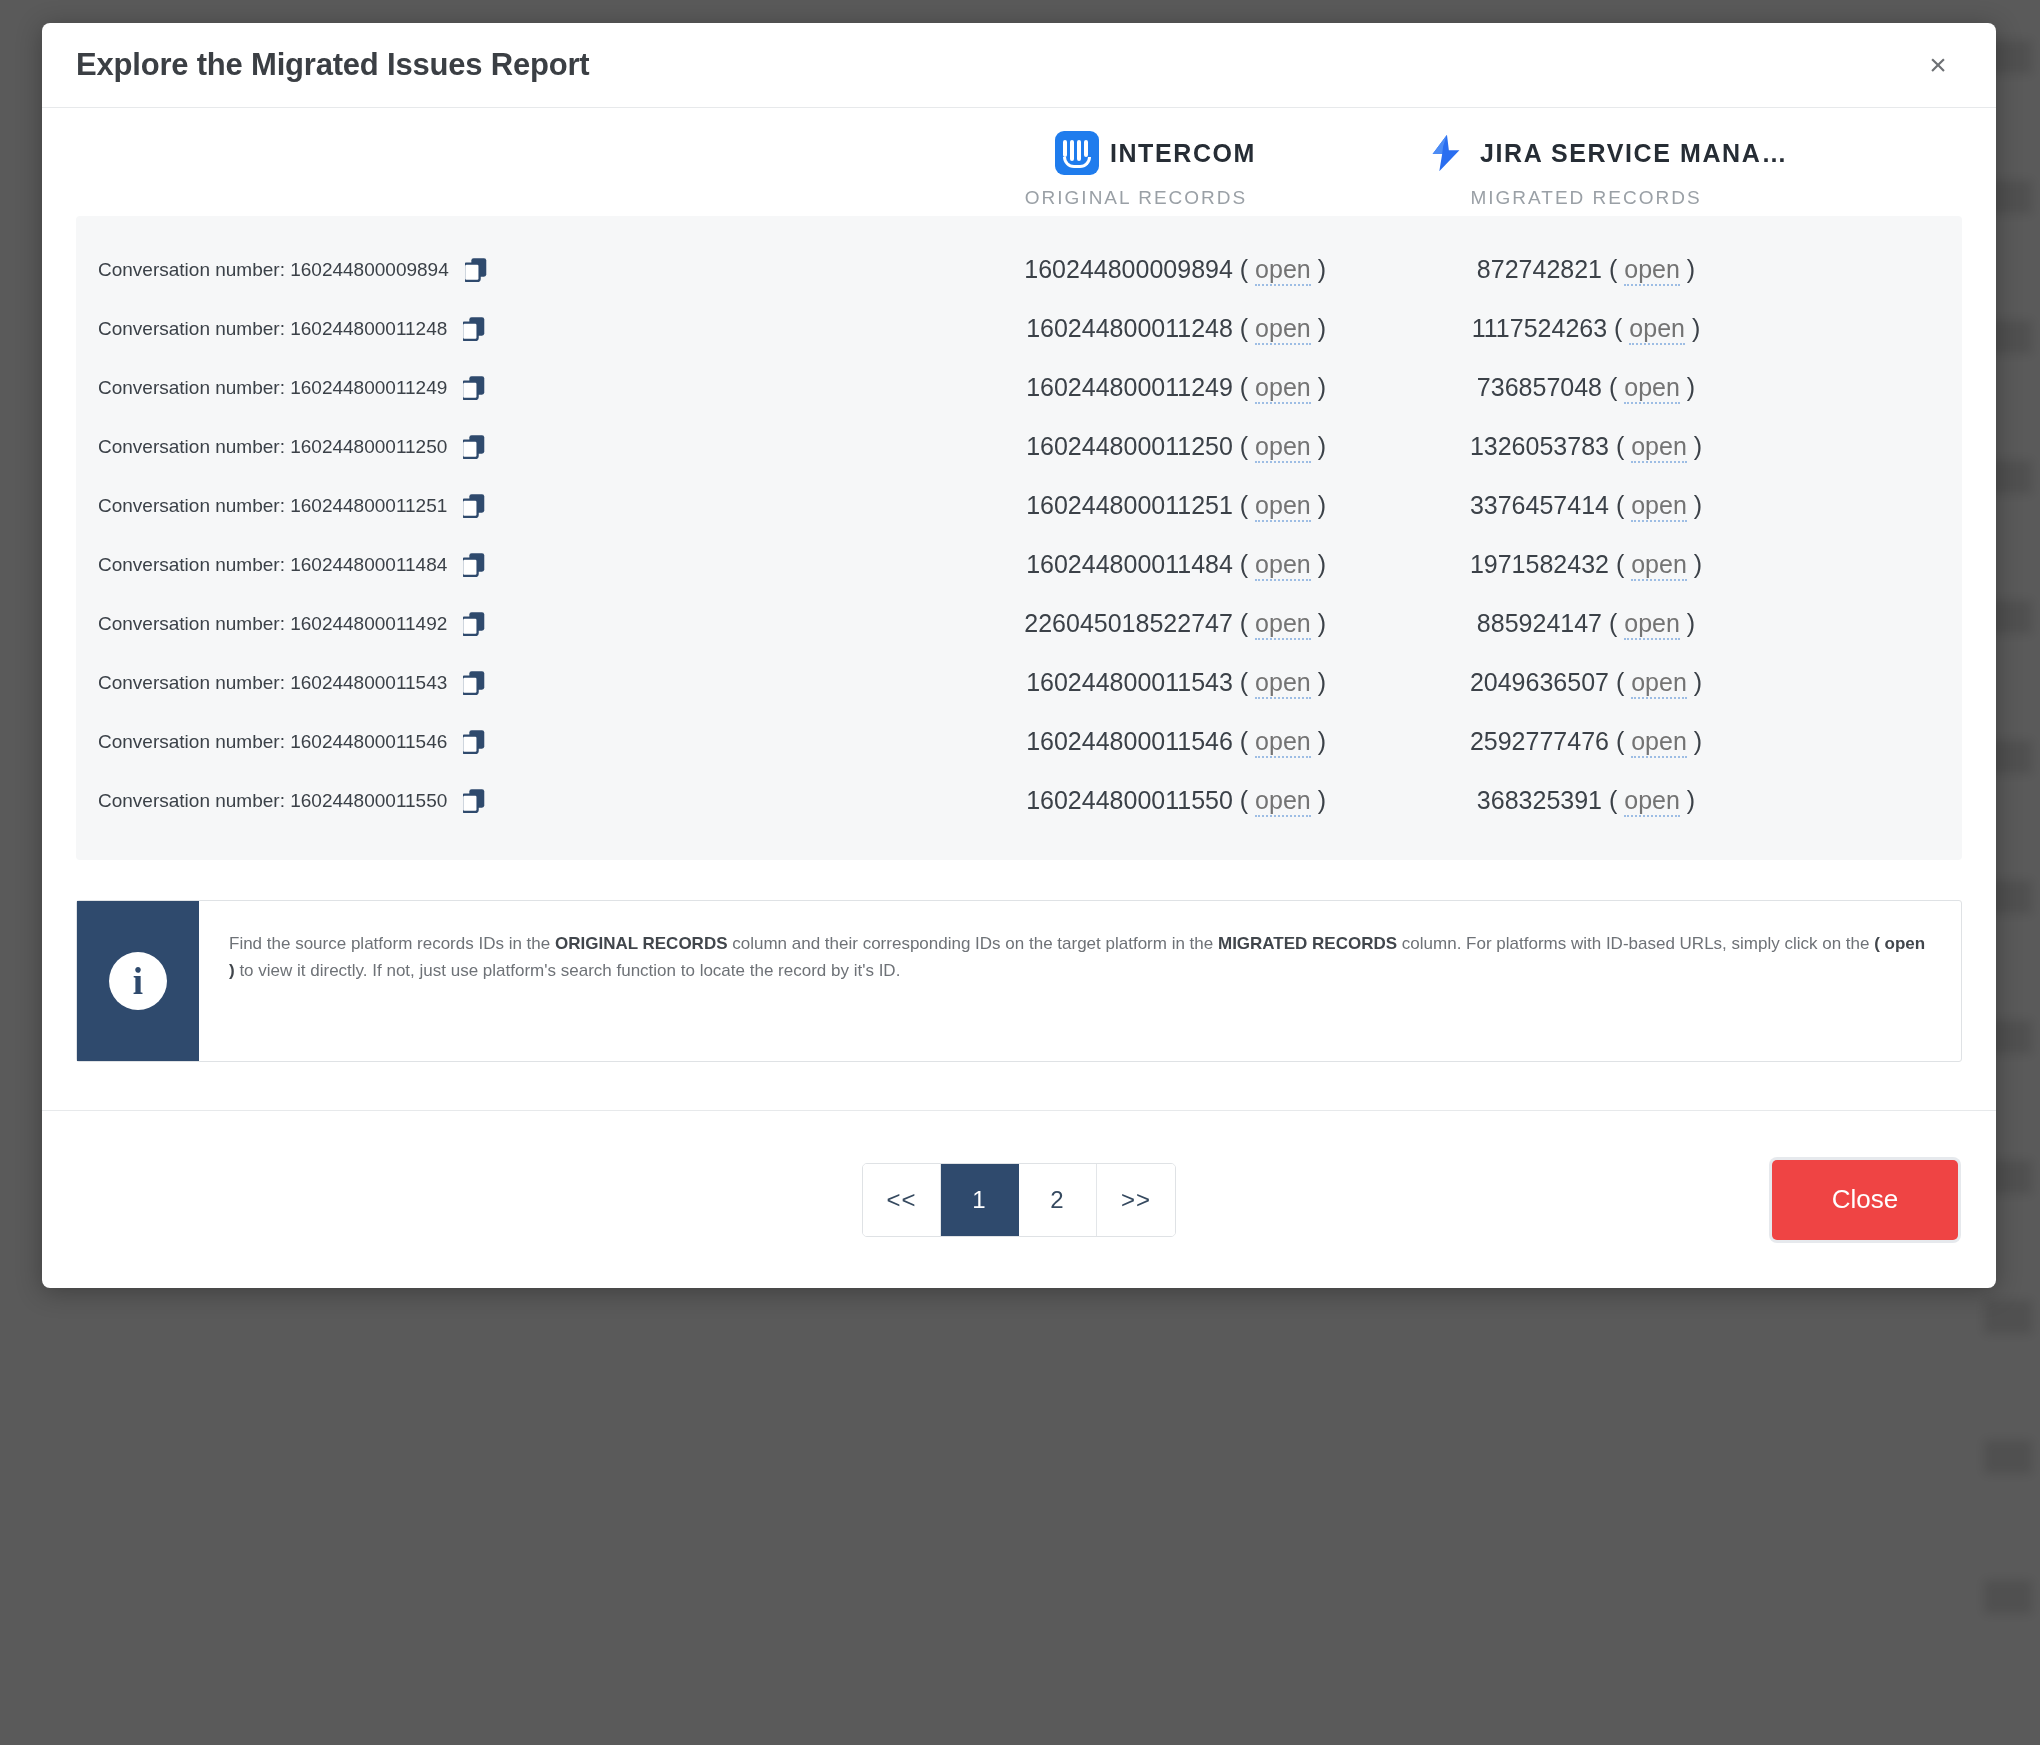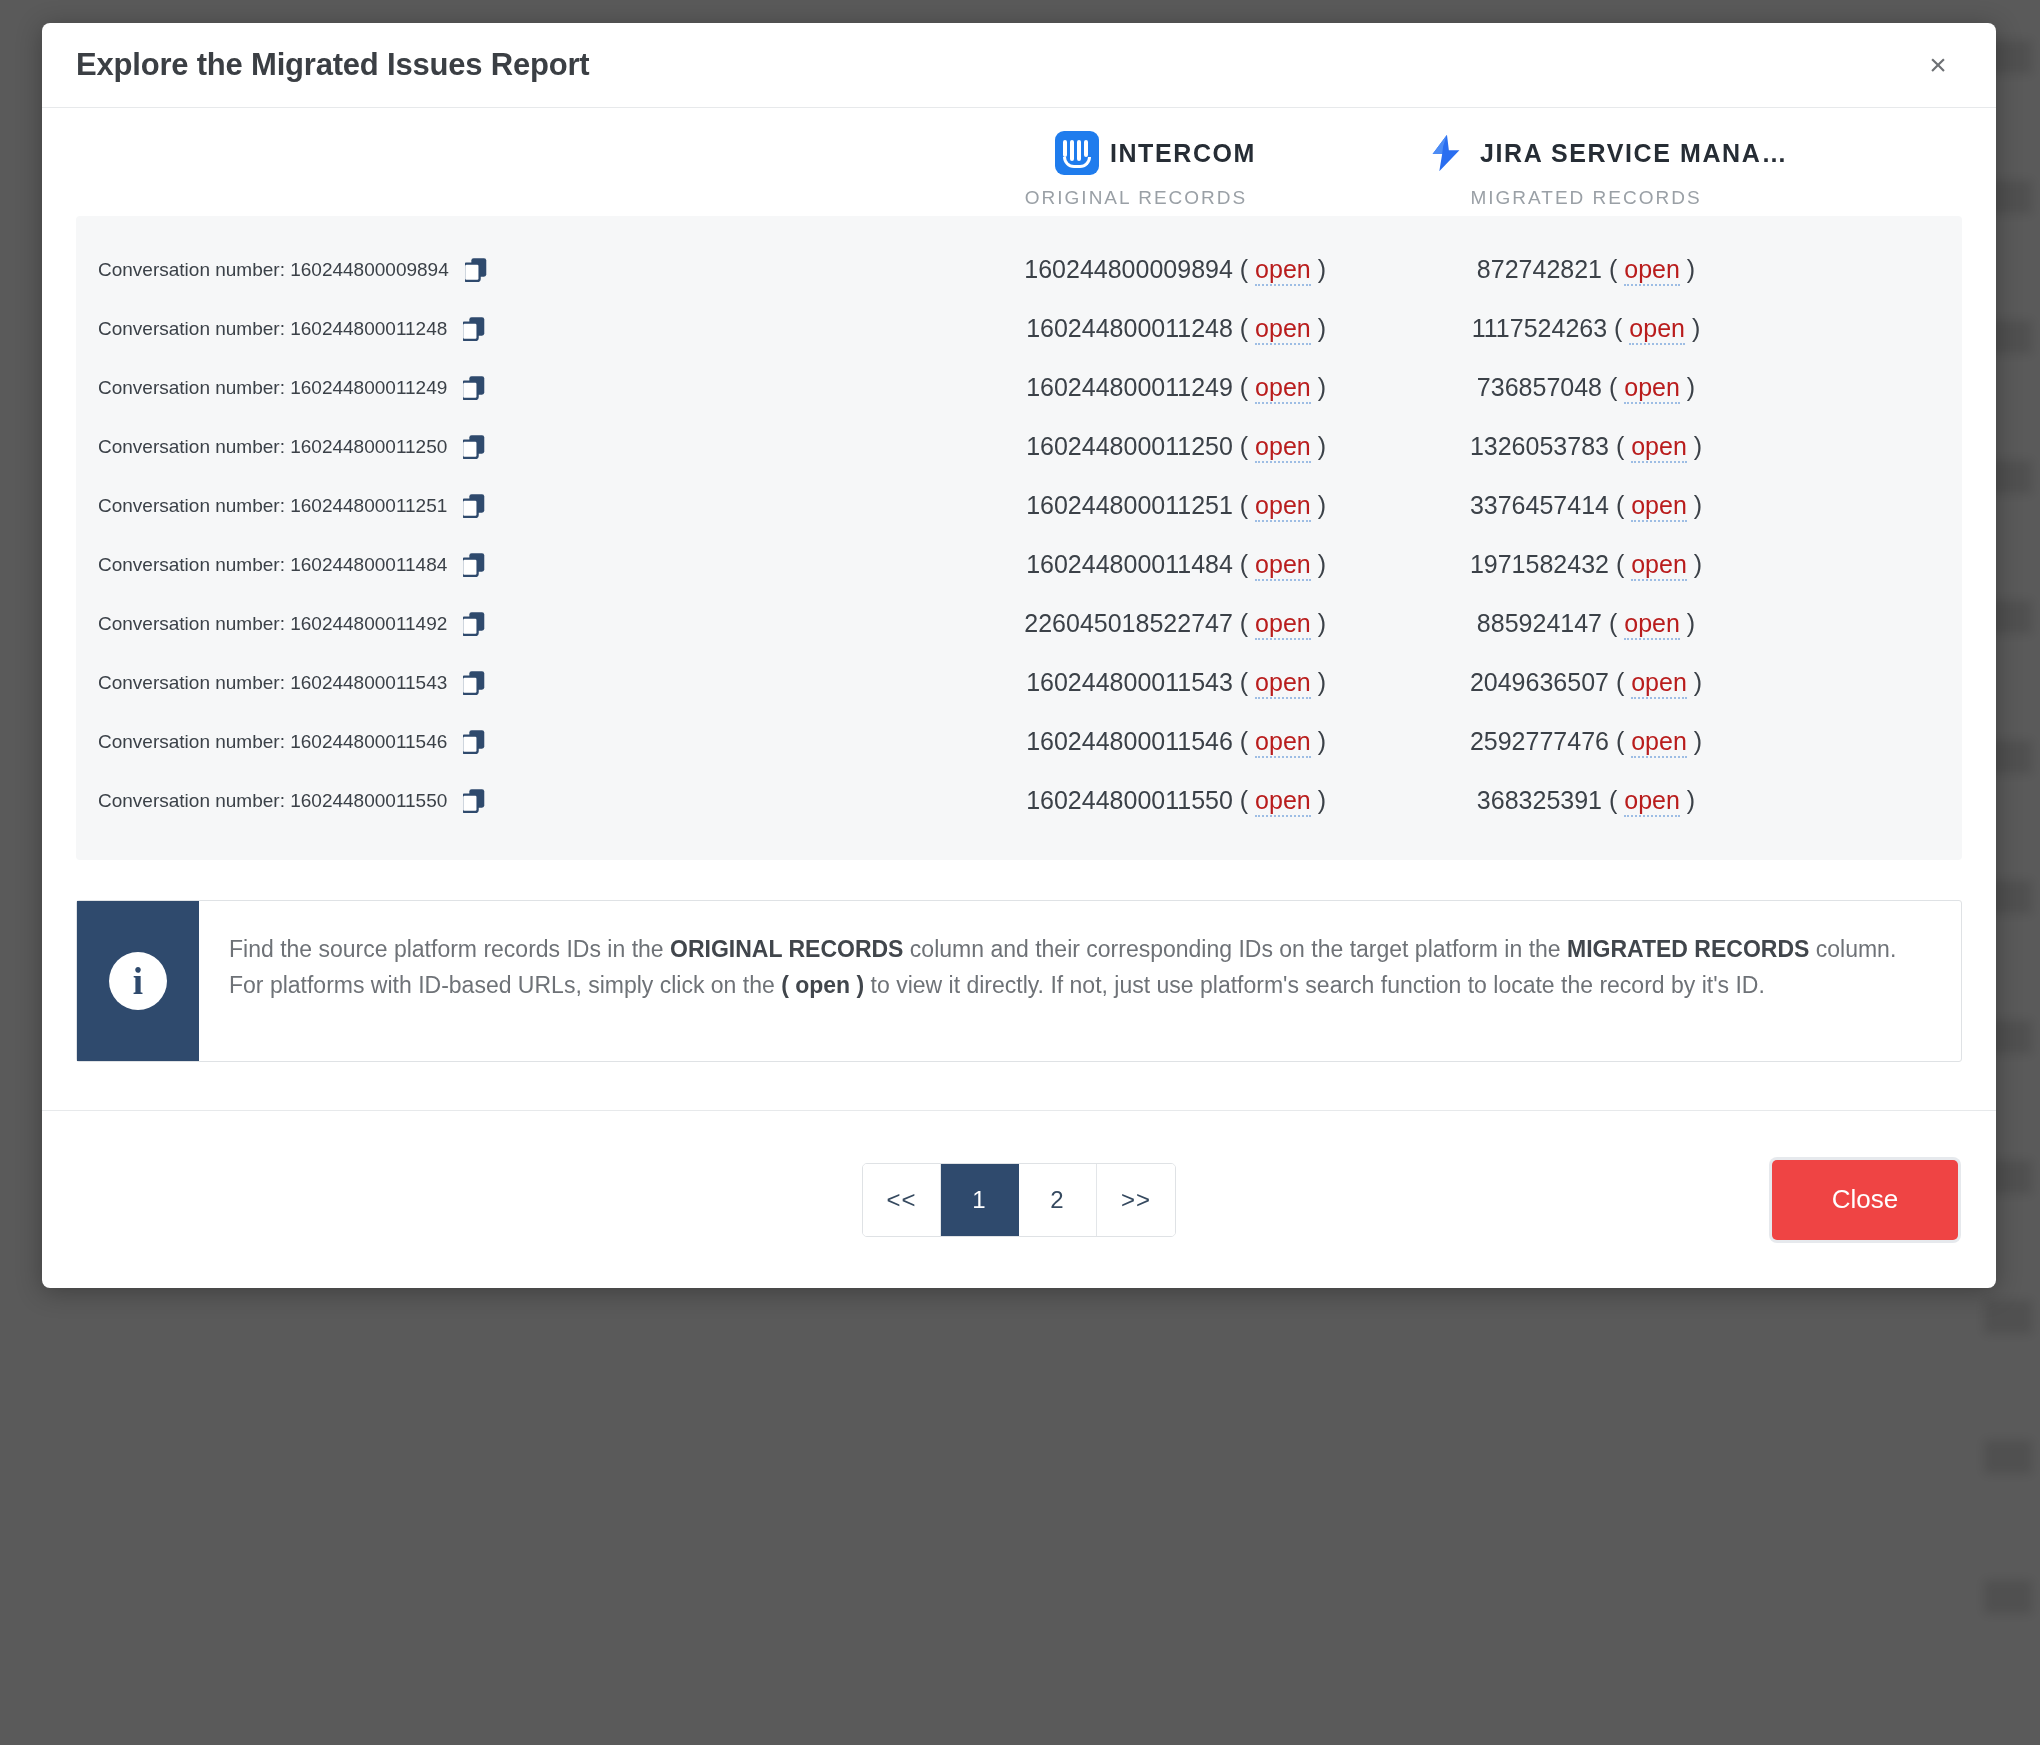--- a/index.html
+++ b/index.html
@@ -188,21 +188,21 @@
   .cell-migrated {
     width: 520px;
     flex: 0 0 520px;
     text-align: center;
     font-size: 25px;
     color: #3b4148;
     white-space: nowrap;
   }
   .paren { color: #3b4148; }
   .open-link {
-    color: #b91c1c;
+    color: #737373;
     border-bottom: 2px dotted #9dbde4;
     cursor: pointer;
     padding-bottom: 1px;
   }
   .copy-icon { width: 23px; height: 26px; flex: 0 0 23px; cursor: pointer; }
 
   
   .info-banner {
     display: flex;
     margin-top: 40px;
@@ -228,21 +228,21 @@
     align-items: center;
     justify-content: center;
     font-size: 37px;
     font-weight: bold;
     font-family: "Liberation Serif", serif;
     line-height: 1;
   }
   .info-text {
     flex: 1;
     padding: 30px 34px 30px 30px;
-    font-size: 23px;
+    font-size: 17px;
     line-height: 1.58;
     color: #6e7277;
   }
   .info-text b { color: #41464c; font-weight: bold; }
 
   
   .modal-footer {
     flex: 0 0 178px;
     border-top: 1px solid #e7e9eb;
     display: flex;

